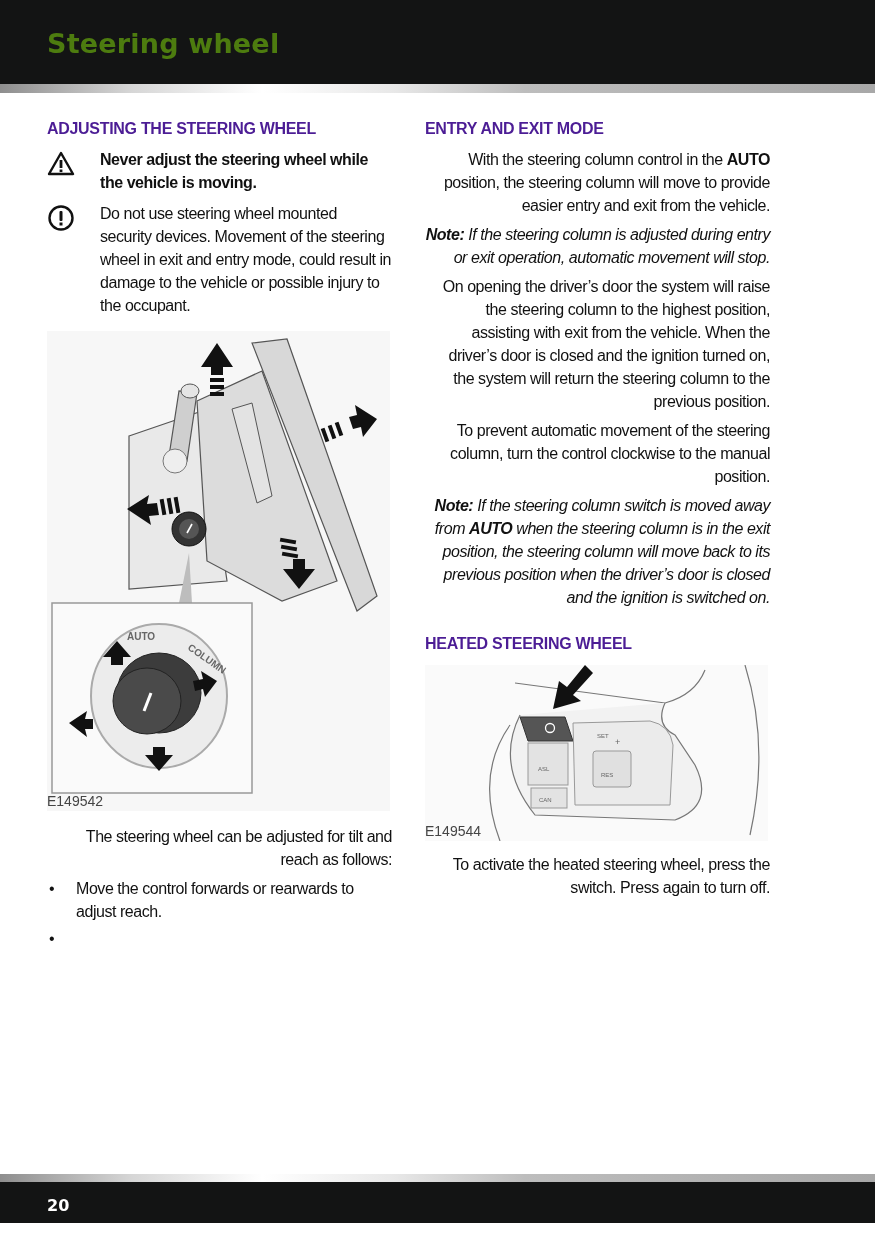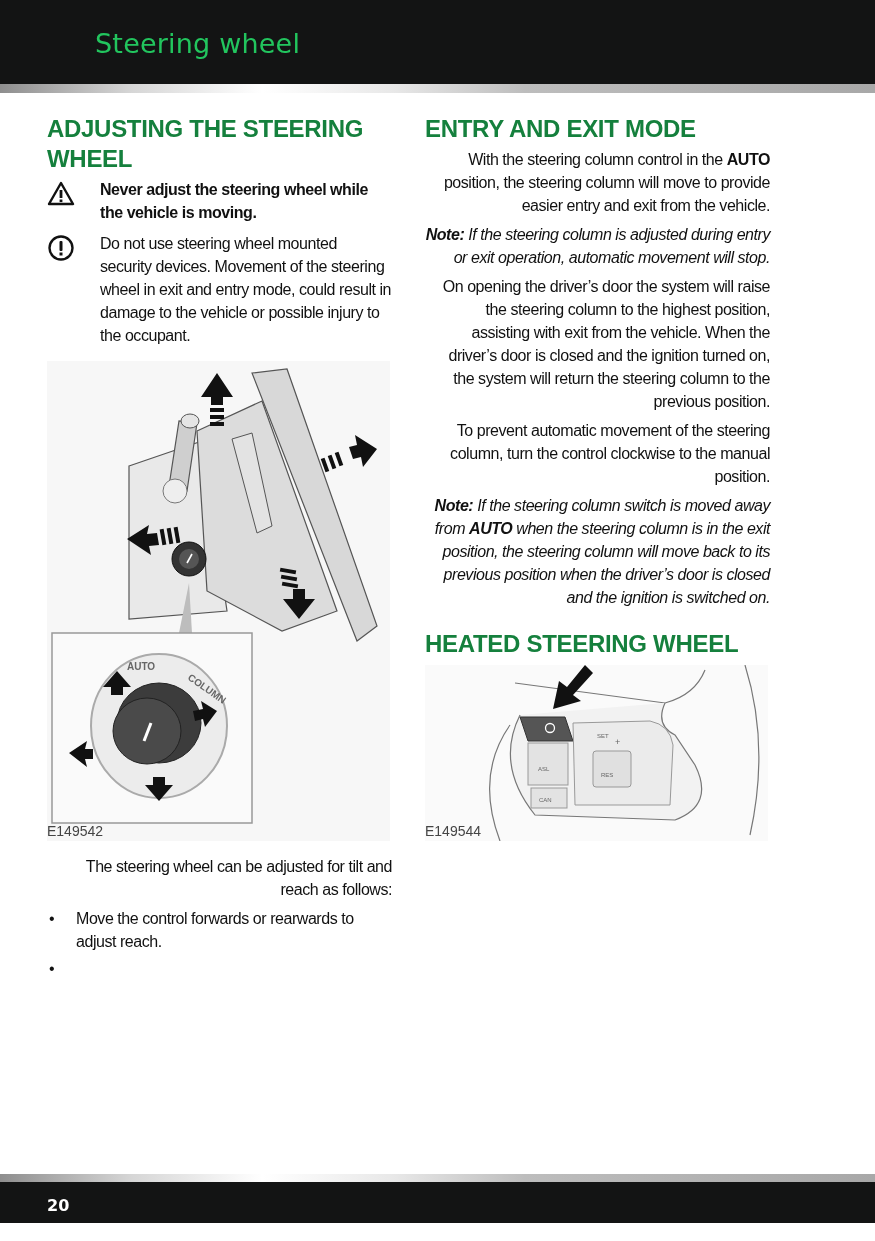--- a/index.html
+++ b/index.html
@@ -5,22 +5,22 @@
     * { box-sizing: border-box; margin: 0; padding: 0; }
     html, body { width: 875px; height: 1241px; background: #ffffff; overflow: hidden; }
     body { position: relative; font-family: "Liberation Sans", sans-serif; color: #111; }
 
     .header {
       position: absolute; left: 0; top: 0; width: 875px; height: 84px;
       background: #131414;
     }
     .header-title {
       position: absolute; left: 47px; top: 28px;
-      font-family: "DejaVu Sans", sans-serif; font-weight: normal;
-      font-size: 27px; color: #22c55e; letter-spacing: 0.2px; margin-left: 48px;
+      font-family: "DejaVu Sans", sans-serif; font-weight: bold;
+      font-size: 27px; color: #4d7c0f; letter-spacing: 0.2px;
     }
     .chrome-bar {
       position: absolute; left: 0; width: 875px; height: 9px;
       background: linear-gradient(90deg, #8e8e8e 0%, #d6d6d6 15%, #ffffff 30%, #e8e8e8 45%, #bdbdbd 60%, #a8a8a8 100%);
     }
     .chrome-top { top: 84px; }
     .chrome-bottom { top: 1174px; }
     .footer {
       position: absolute; left: 0; top: 1182px; width: 875px; height: 41px;
       background: #131414;
@@ -36,22 +36,22 @@
     .col-right { left: 425px; }
 
     .text-cond {
       font-family: "Liberation Sans Narrow", "Liberation Sans", sans-serif;
       font-size: 16px; line-height: 23px; letter-spacing: -0.45px;
       transform-origin: left top;
     }
 
     h2 {
       font-family: "Liberation Sans", sans-serif; font-weight: bold;
-      font-size: 24px; line-height: 30px; letter-spacing: -0.3px;
-      color: #15803d; margin-bottom: 4px;
+      font-size: 16px; line-height: 30px; letter-spacing: -0.3px;
+      color: #4c1d95; margin-bottom: 4px;
     }
     p { margin-bottom: 6px; text-align: right; }
 
     .callout { position: relative; padding-left: 53px; margin-bottom: 8px; }
     .callout .icon { position: absolute; left: 0; top: 2px; width: 28px; height: 28px; }
     .callout-warning .text { font-weight: bold; }
 
     .bold { font-weight: bold; }
     .note-italic { font-style: italic; }
 
@@ -202,18 +202,19 @@
       <text x="172" y="73" font-size="6" fill="#666" font-family="Liberation Sans, sans-serif">SET</text>
       <text x="190" y="80" font-size="9" fill="#666" font-family="Liberation Sans, sans-serif">+</text>
       <rect x="168" y="86" width="38" height="36" rx="3" fill="#e0e0e0" stroke="#999"></rect>
       <text x="176" y="112" font-size="6" fill="#666" font-family="Liberation Sans, sans-serif">RES</text>
 
       <polygon points="160,0 168,8 148,30 156,36 128,44 134,16 142,22 160,0" fill="#111"></polygon>
     </svg>
     <div class="fig-caption">E149544</div>
   </div>
 
+  <p class="text-cond">To activate the heated steering wheel, press the switch. Press again to turn off.</p>
 </div>
 
 <div class="chrome-bar chrome-bottom"></div>
 <div class="footer">
   <div class="page-number">20</div>
 </div>
 
 </body></html>

